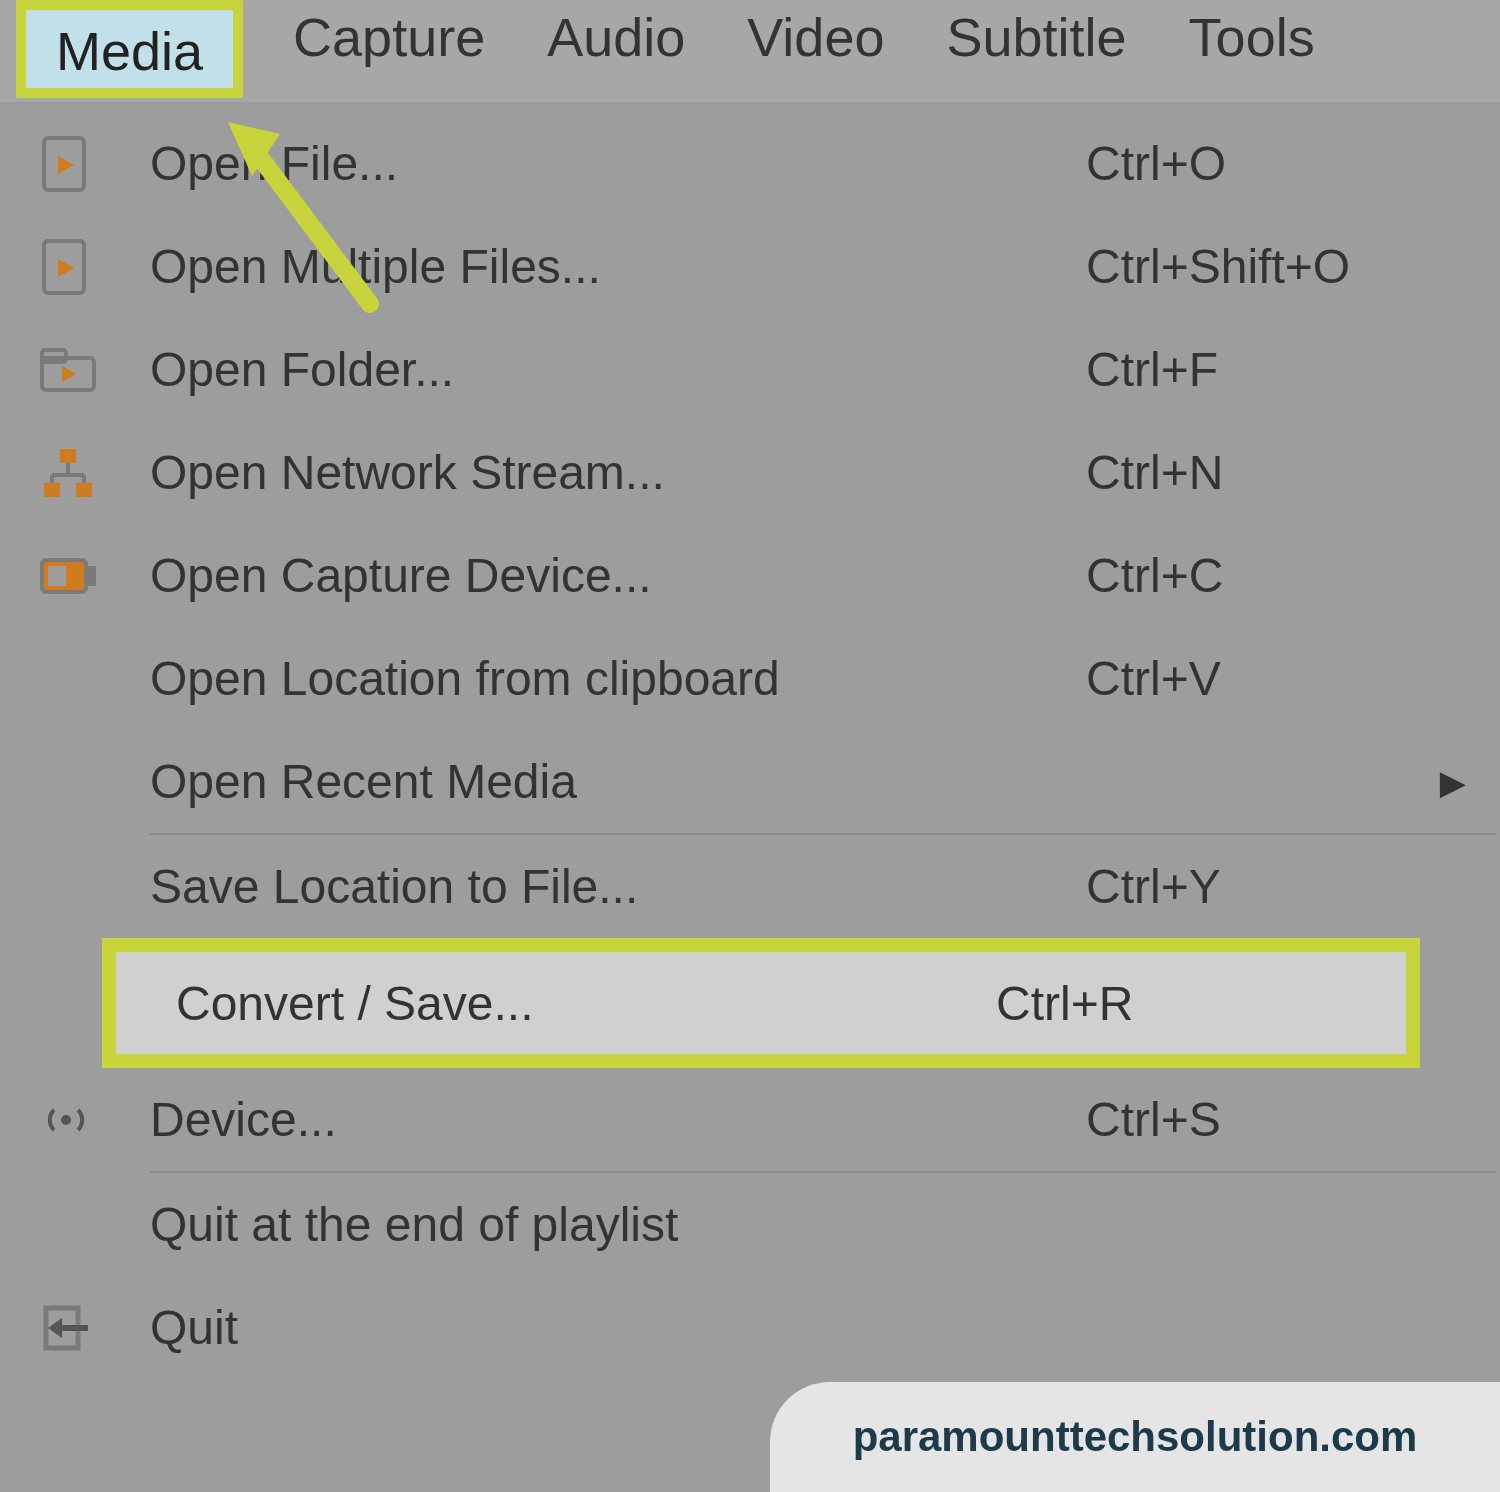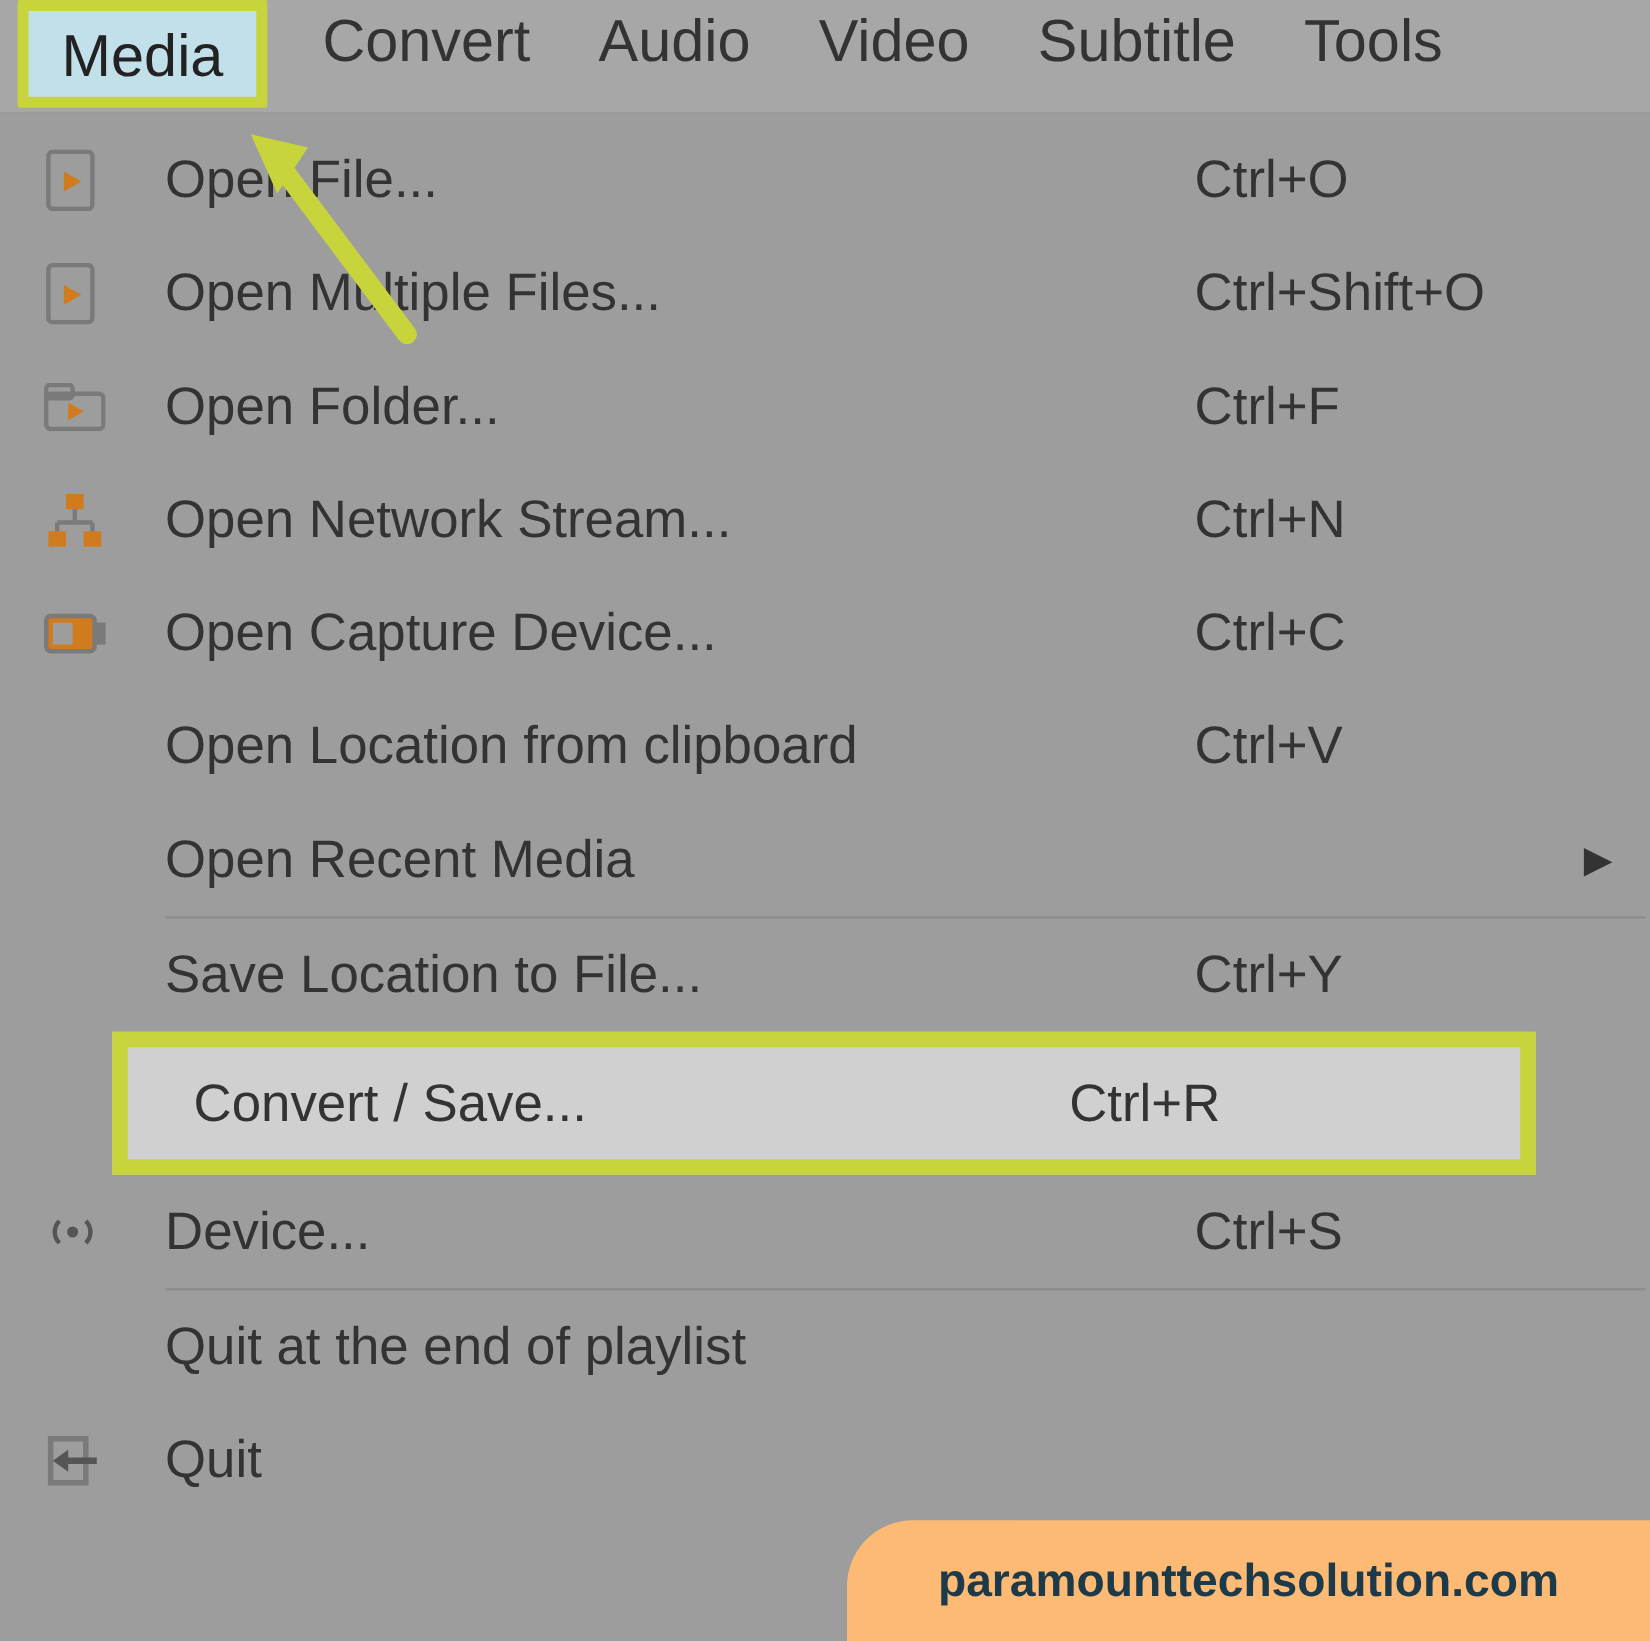--- a/index.html
+++ b/index.html
@@ -90,21 +90,21 @@
     box-sizing: border-box;
     height: 130px;
     padding-left: 20px;
   }
   .watermark {
     position: absolute;
     bottom: 0;
     right: 0;
     height: 110px;
     width: 730px;
-    background: #fdba74;
+    background: #e5e5e5;
     border-top-left-radius: 60px;
     display: flex;
     align-items: center;
     justify-content: center;
     font-size: 42px;
     font-weight: 700;
     color: #1d3a4a;
   }
   .arrow-annot {
     position: absolute;
@@ -113,21 +113,21 @@
     pointer-events: none;
   }
   
   svg { display:block; }
 </style>
 </head>
 <body>
 
 <div class="menubar">
   <div class="menu-item active">Media</div>
-  <div class="menu-item">Convert</div>
+  <div class="menu-item">Capture</div>
   <div class="menu-item">Audio</div>
   <div class="menu-item">Video</div>
   <div class="menu-item">Subtitle</div>
   <div class="menu-item">Tools</div>
 </div>
 
 <div class="dropdown">
 
   <div class="menu-row">
     <span class="icon-slot">
@@ -206,21 +206,21 @@
   </div>
 
   <div class="separator"></div>
 
   <div class="menu-row">
     <span class="icon-slot"></span>
     <span class="label">Save Location to File...</span>
     <span class="shortcut">Ctrl+Y</span>
   </div>
 
-  <div class="menu-row highlighted-row" style="margin-left:96px; margin-right:100px;">
+  <div class="menu-row highlighted-row" style="margin-left:96px; margin-right:76px;">
     <span class="label" style="padding-left:40px">Convert / Save...</span>
     <span class="shortcut">Ctrl+R</span>
   </div>
 
   <div class="menu-row">
     <span class="icon-slot">
       <svg width="52" height="36">
           <circle cx="26" cy="18" r="5" fill="#555"></circle>
           <path d="M14 8 A14 14 0 0 0 14 28" fill="none" stroke="#555" stroke-width="4"></path>
           <path d="M38 8 A14 14 0 0 1 38 28" fill="none" stroke="#555" stroke-width="4"></path>

